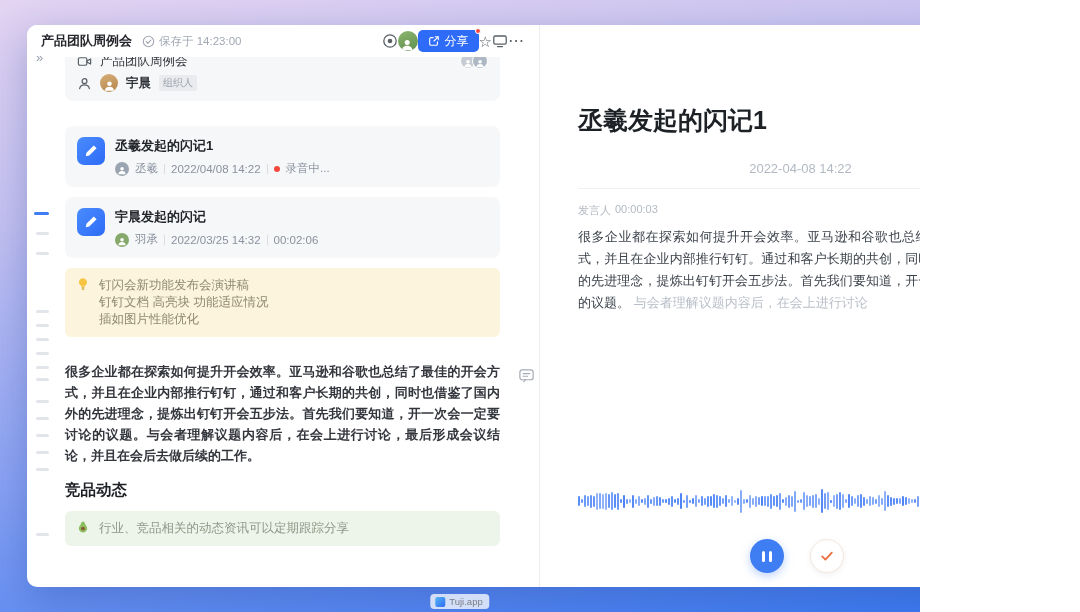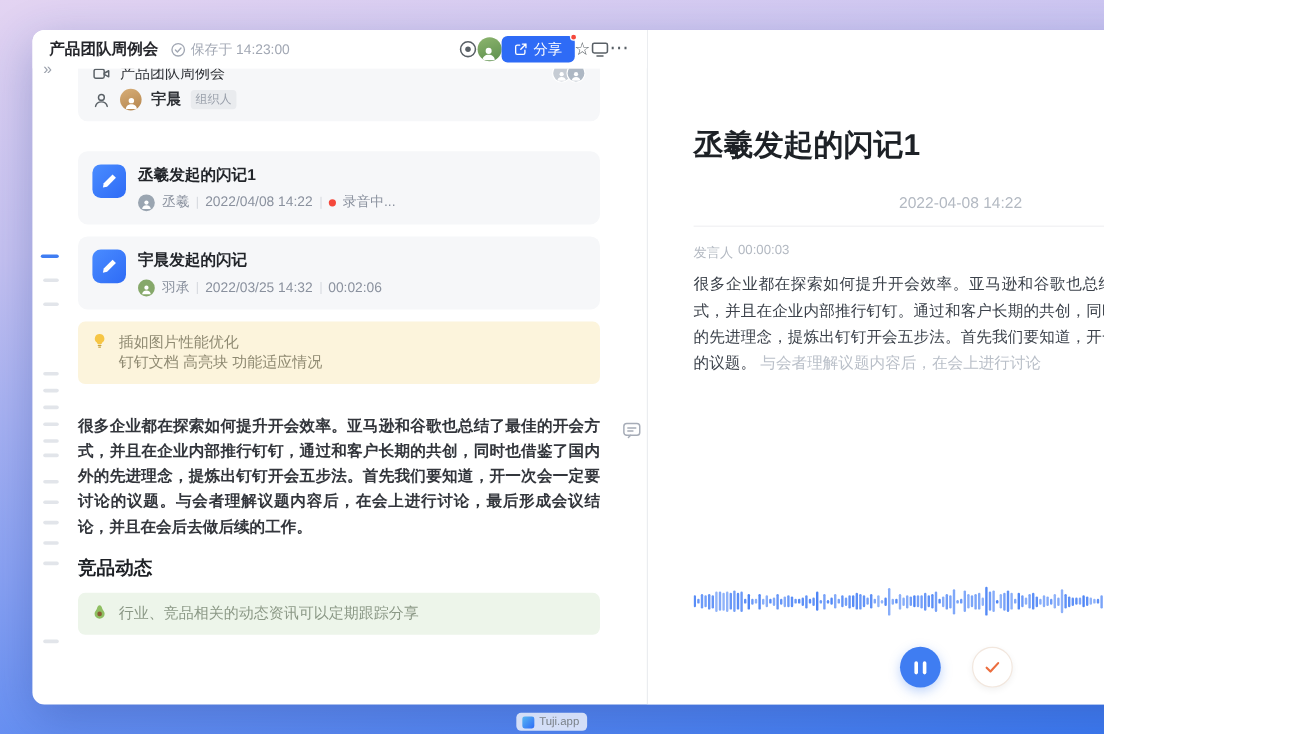--- a/index.html
+++ b/index.html
@@ -275,22 +275,23 @@
             </div>
           </div>
 
 
           <div class="hl-block hl-yellow">
             <svg class="hl-emoji" viewBox="0 0 16 16">
                 <path d="M8 1.5a4.5 4.5 0 012.6 8.2c-.5.4-.6.9-.6 1.3H6c0-.4-.1-.9-.6-1.3A4.5 4.5 0 018 1.5z" fill="#f6c544"></path>
                 <rect x="6.2" y="11.8" width="3.6" height="1.2" rx="0.6" fill="#c9a33a"></rect>
                 <rect x="6.6" y="13.4" width="2.8" height="1.1" rx="0.55" fill="#c9a33a"></rect>
               </svg>
+            <div>钉闪会新功能发布会演讲稿</div>
+            <div>钉钉文档 高亮块 功能适应情况</div>
             <div>插如图片性能优化</div>
-            <div>钉钉文档 高亮块 功能适应情况</div>
           </div>
 
           <div class="paragraph">
             <span>很多企业都在探索如何提升开会效率。亚马逊和谷歌也总结了最佳的开会方式，并且在企业内部推行钉钉，通过和客户长期的共创，同时也借鉴了国内外的先进理念，提炼出钉钉开会五步法。首先我们要知道，开一次会一定要讨论的议题。与会者理解议题内容后，在会上进行讨论，最后形成会议结论，并且在会后去做后续的工作。</span>
             <span class="comment-btn">
               <svg width="17" height="17" viewBox="0 0 18 18" fill="none">
                   <rect x="2" y="3" width="14" height="10.5" rx="2.5" stroke="#a6acb7" stroke-width="1.3"></rect>
                   <path d="M6 15.5L8 13.5" stroke="#a6acb7" stroke-width="1.3" stroke-linecap="round"></path>
                   <path d="M5.5 7h7M5.5 9.8h4.5" stroke="#a6acb7" stroke-width="1.3" stroke-linecap="round"></path>
                 </svg>

